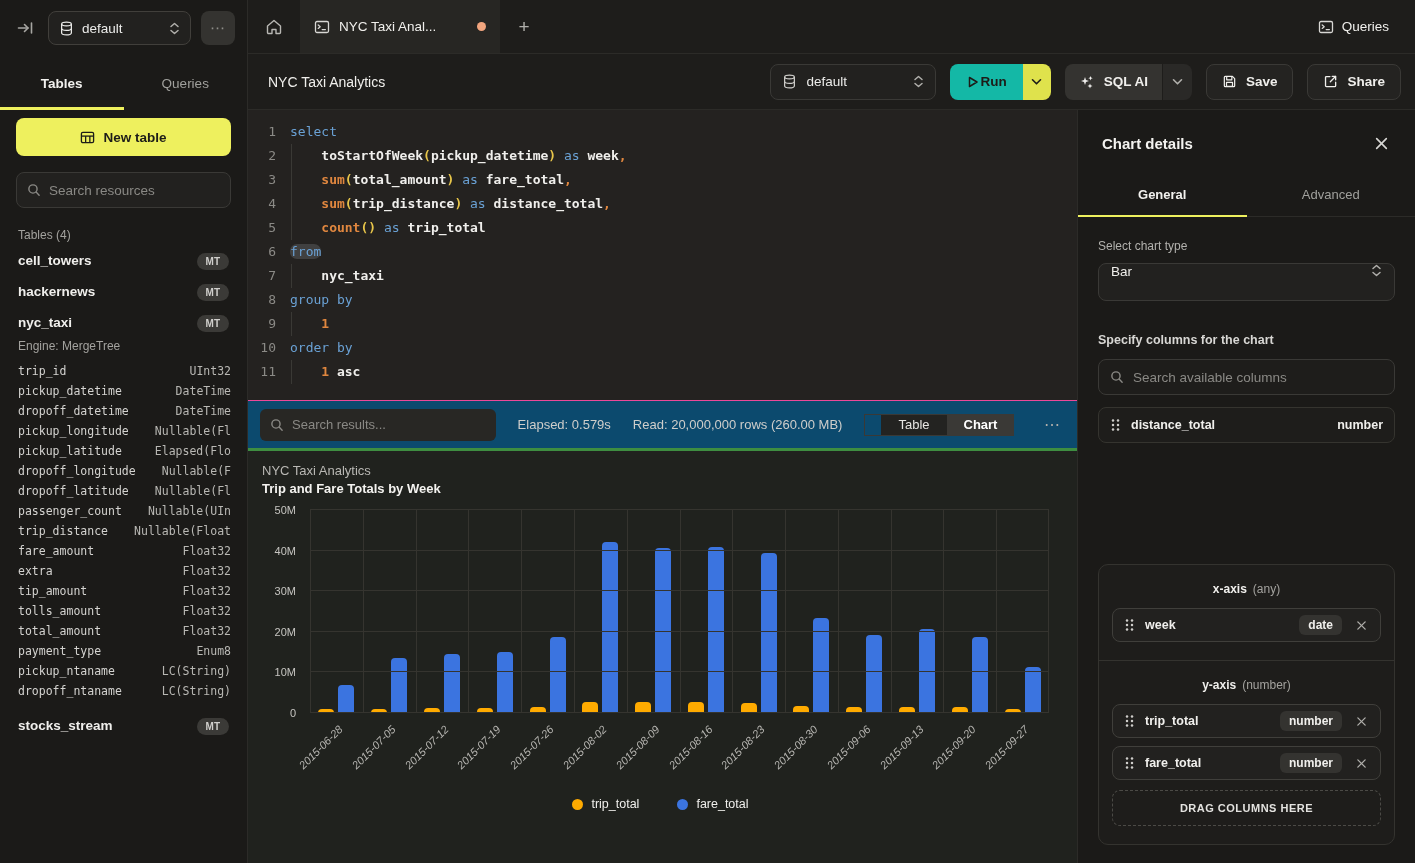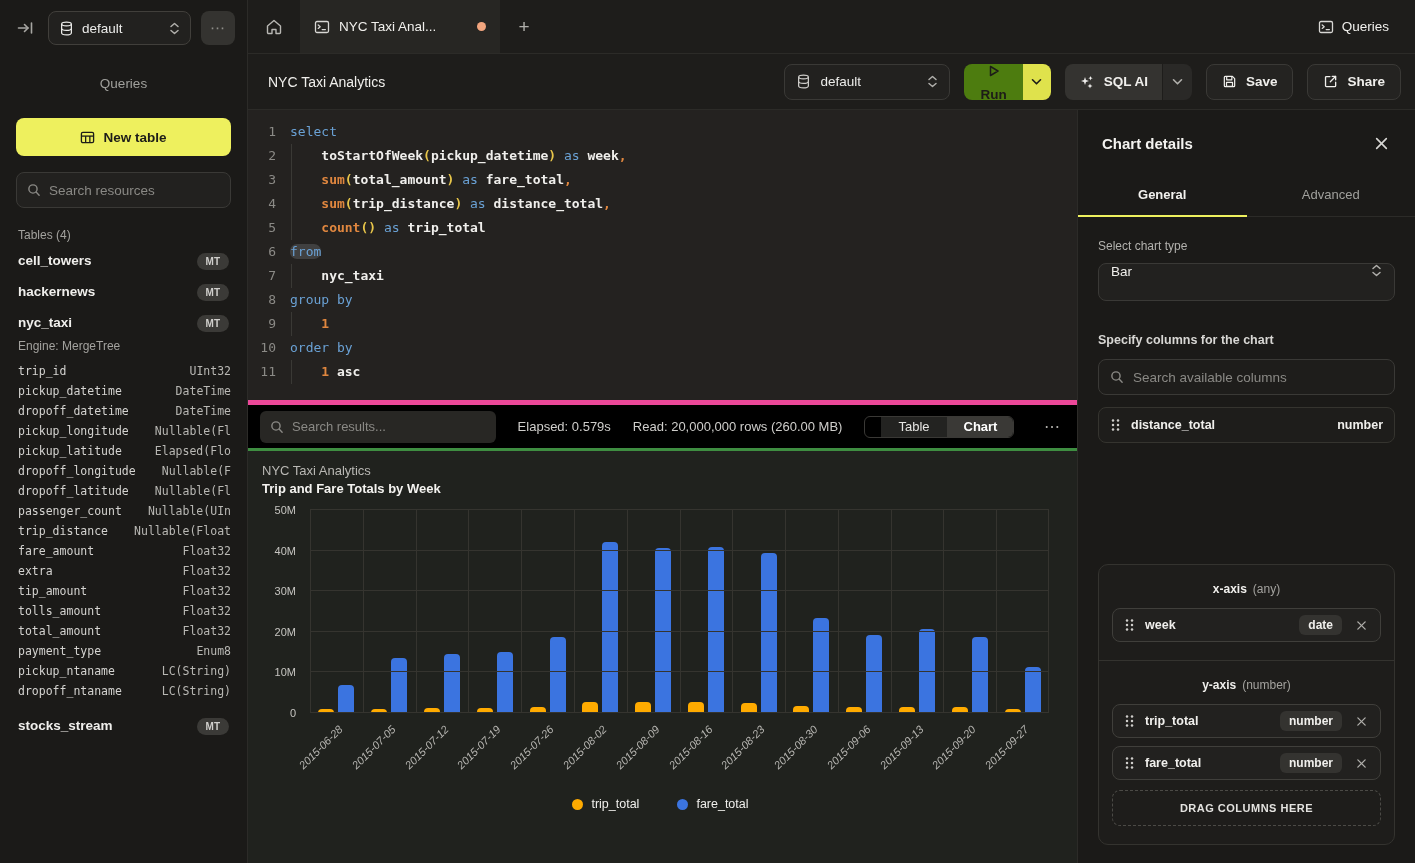--- a/index.html
+++ b/index.html
@@ -46,21 +46,21 @@
   .tab-dot { width:9px; height:9px; border-radius:50%; background:#f2a57e; }
   .tab-plus { width:48px; display:flex; align-items:center; justify-content:center; color:#b0afab; font-size:19px; cursor:pointer; }
   .tabbar-right { margin-left:auto; display:flex; align-items:center; padding-right:26px; }
   .queries-btn { display:flex; align-items:center; gap:8px; background:none; border:none; color:#f0efec; font-size:13.5px; font-family:inherit; cursor:pointer; }
 
   .toolbar { height:56px; background:#1e1d1b; border-bottom:1px solid #2c2b28; display:flex; align-items:center; padding:0 14px 0 20px; gap:14px; }
   .tb-title { font-size:14px; font-weight:500; color:#f0efec; margin-right:auto; }
   .db-select { width:166px; height:36px; background:#22211f; border:1px solid #3a3936; border-radius:8px; display:flex; align-items:center; gap:9px; padding:0 11px; cursor:pointer; }
   .db-select .lbl { flex:1; font-size:13.5px; }
   .split-btn { display:flex; height:36px; border-radius:8px; overflow:hidden; cursor:pointer; }
-  .run-main { background:#4d7c0f; color:#1d1c18; border:none; font-family:inherit; font-size:13.5px; font-weight:600; display:flex; align-items:center; gap:9px; padding:0 16px; cursor:pointer;flex-direction:column; }
+  .run-main { background:#14b8a6; color:#1d1c18; border:none; font-family:inherit; font-size:13.5px; font-weight:600; display:flex; align-items:center; padding:0 16px; cursor:pointer; }
   .run-caret { background:#dfe24c; border:none; color:#1d1c18; width:28px; display:flex; align-items:center; justify-content:center; cursor:pointer; }
   .ai-main { background:#343330; color:#f0efec; border:none; font-family:inherit; font-size:13.5px; font-weight:600; display:flex; align-items:center; gap:9px; padding:0 14px; cursor:pointer; }
   .ai-caret { background:#2a2927; border:none; border-left:1px solid #1e1d1b; color:#b0afab; width:30px; display:flex; align-items:center; justify-content:center; cursor:pointer; }
   .ghost-btn { height:36px; background:#242321; border:1px solid #3a3936; border-radius:8px; color:#f0efec; font-family:inherit; font-size:13.5px; font-weight:600; display:flex; align-items:center; gap:9px; padding:0 15px; cursor:pointer; }
 
   .content { flex:1; display:flex; min-height:0; }
   .left-col { width:830px; min-width:830px; display:flex; flex-direction:column; border-right:1px solid #2c2b28; }
 
   
   .editor { height:290px; background:#242220; padding:10px 0 0 0; font-family:"DejaVu Sans Mono", monospace; font-size:13px; line-height:24px; overflow:hidden; cursor:text; }
@@ -70,26 +70,26 @@
   .code.indented::before { content:""; position:absolute; left:1px; top:0; bottom:0; width:1px; background:#3a3935; }
   .t-kw { color:#6aa1d4; }
   .t-fn { color:#e0873f; font-weight:700; }
   .t-paren { color:#e8c64a; font-weight:700; }
   .t-id { color:#f0efec; font-weight:700; }
   .t-num { color:#e0873f; font-weight:700; }
   .t-punc { color:#e0873f; font-weight:700; }
   .t-hl { background:#404040; border-radius:7px; }
 
   
-  .results-bar { height:48px; background:#000000; border-top:5px solid #ec4899; display:flex; align-items:center; padding:0 12px; gap:22px; }
+  .results-bar { height:48px; background:#0c4a6e; border-top:1px solid #ec4899; display:flex; align-items:center; padding:0 12px; gap:22px; }
   .results-search { width:238px; height:32px; background:#282724; border:none; border-radius:6px; display:flex; align-items:center; gap:8px; padding:0 10px; color:#8a8985; }
   .results-search input { background:none; border:none; outline:none; color:#d8d7d4; font-family:inherit; font-size:13px; width:100%; }
   .results-search input::placeholder { color:#8a8985; }
   .stat { font-size:13px; color:#cfcecb; white-space:nowrap; }
-  .view-toggle { margin-left:auto; display:flex; border:1px solid #3a3936; border-radius:6px; overflow:hidden; height:22px;padding-left:16px; }
+  .view-toggle { margin-left:auto; display:flex; border:1px solid #3a3936; border-radius:0; overflow:hidden; height:22px;padding-left:16px; }
   .vt-seg { display:flex; align-items:center; padding:0 17px; font-size:13px; color:#e6e5e2; cursor:pointer; background:#232321; }
   .vt-seg.active { background:#3a3936; font-weight:700; color:#ffffff; }
   .results-more { color:#b0afab; font-size:16px; padding:0 4px 0 8px; letter-spacing:1px; background:none; border:none; cursor:pointer; }
   .green-divider { height:3px; background:#3e8e41; }
 
   
   .chart-card { flex:1; background:#20221e; padding:12px 18px 0 14px; display:flex; flex-direction:column; min-height:0; }
   .chart-title { font-size:13px; color:#b9b8b4; }
   .chart-subtitle { font-size:13px; font-weight:700; color:#f4f3f0; margin-top:3px; }
   .plot-outer { position:relative; margin:14px 10px 0 48px; }
@@ -168,20 +168,21 @@
       <span>
           <svg width="11" height="13" viewBox="0 0 11 13" fill="none" stroke="#b0afab" stroke-width="1.5" stroke-linecap="round" stroke-linejoin="round">
             <path d="M2 4.5 5.5 1.5 9 4.5"></path>
             <path d="M2 8.5 5.5 11.5 9 8.5"></path>
           </svg>
         </span>
     </div>
     <button class="more-btn">⋯</button>
   </div>
   <div class="sidebar-tabs">
+    <div class="s-tab active">Tables</div>
     <div class="s-tab">Queries</div>
   </div>
   <div class="sidebar-body">
     <button class="new-table-btn">
       <span>
           <svg width="15" height="15" viewBox="0 0 16 16" fill="none" stroke="currentColor" stroke-width="1.4">
             <rect x="1.5" y="2.5" width="13" height="11" rx="1.5"></rect>
             <path d="M1.5 6.5h13"></path>
             <path d="M6 6.5v7"></path>
             <path d="M10.5 6.5v7"></path>

